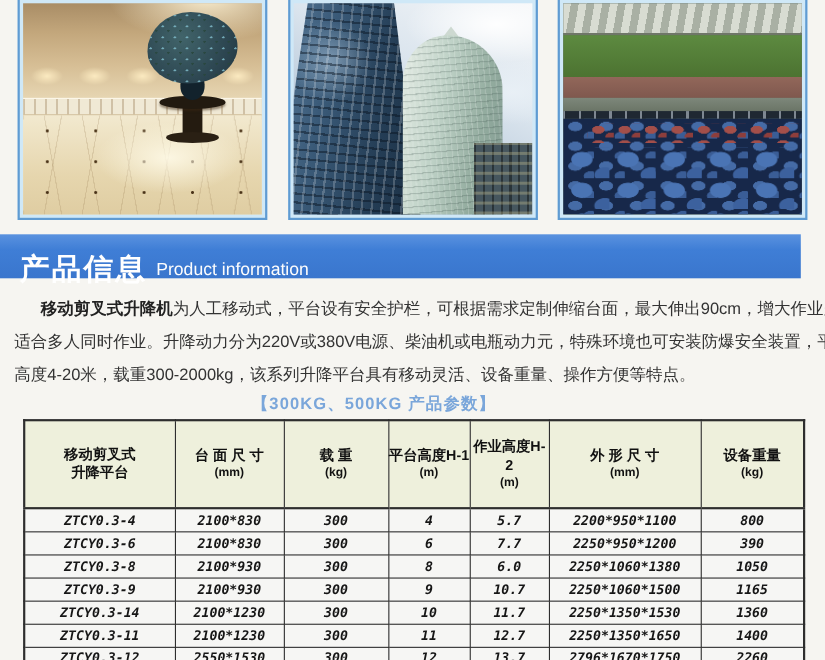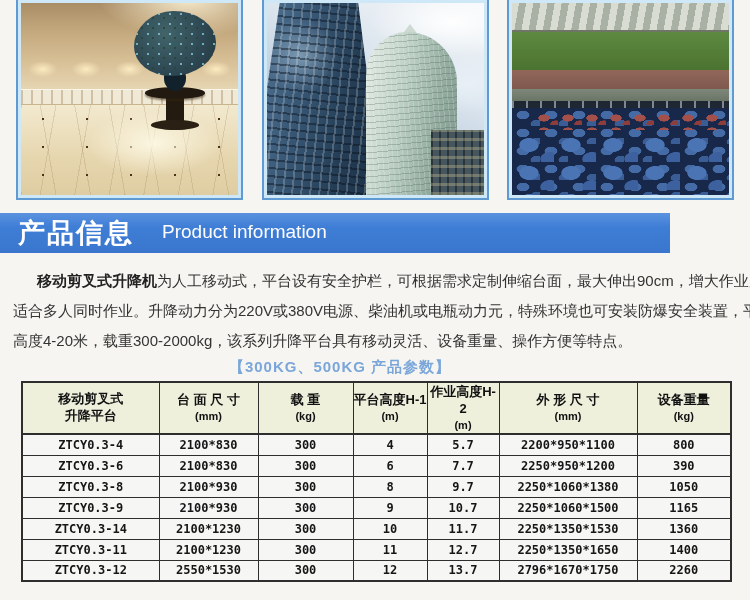--- a/index.html
+++ b/index.html
@@ -115,53 +115,53 @@
       radial-gradient(ellipse 8px 5px at 22px 12px, #8d3e3c 68%, transparent 74%);
     background-size:24px 13px; }
   .stadium-seats-front { left:0; bottom:0; width:100%; height:32%;
     background-image:
       radial-gradient(ellipse 14px 10px at 17px 11px, #4a74b4 66%, transparent 72%),
       radial-gradient(ellipse 14px 10px at 38px 25px, #3c619e 66%, transparent 72%);
     background-size:42px 28px; }
 
   
   .banner {
-    position:absolute; top:213px; left:0; width:670px; height:40px;
+    position:absolute; top:213px; left:0; width:728px; height:40px;
     background:linear-gradient(180deg,#5a92df 0%, var(--banner-blue,#3f7ed6) 35%, #3a76cd 100%);
-    display:flex; align-items:baseline; padding:0 0 0 18px;
+    display:flex; align-items:baseline; padding:12px 0 0 18px;
   }
   .banner-zh { color:#fff; font-size:27px; font-weight:bold; line-height:40px; letter-spacing:2px; }
-  .banner-en { color:#fdfdfd; font-size:19px; margin-left:28px; transform:translateY(-4px); }
+  .banner-en { color:#fdfdfd; font-size:16px; margin-left:8px; transform:translateY(-4px); }
 
   
   .intro { position:absolute; top:266px; left:0; width:750px; padding:0 13px;
     color:#333; font-size:15px; line-height:30px; }
   .intro-line { white-space:nowrap; }
   .intro-bold { font-weight:bold; color:#222;margin-left:24px; }
 
   
   .table-caption { position:absolute; top:358px; left:0; width:680px;
     text-align:center; color:var(--caption-blue,#7aa6da);
     font-size:15px; font-weight:bold; letter-spacing:1px; }
 
   
   .table-wrap { position:absolute; top:381px; left:21px; width:711px; }
   table.spec { width:711px; border-collapse:collapse; table-layout:fixed;
     border:2px solid #2e2e2e; background:#f6f6f4; }
   table.spec th {
     background:var(--header-bg,#eef0dc);
     border:1px solid #2e2e2e; border-bottom:2px solid #2e2e2e;
     height:42px; text-align:center; vertical-align:middle;
-    color:#111; font-size:13px; font-weight:bold; line-height:1.3; padding:1px 0;
+    color:#111; font-size:13px; font-weight:bold; line-height:1.3; padding:15px 0;
   }
   table.spec th .h-unit { font-size:11px; font-weight:bold; }
   table.spec td {
     border:1px solid #2e2e2e; height:21px; text-align:center; vertical-align:middle;
     color:#161616; font-family:"DejaVu Sans Mono", monospace;
-    font-size:12px; font-weight:bold; letter-spacing:0;
+    font-size:12px; font-weight:bold; letter-spacing:0;font-style:italic;
   }
 </style>
 </head>
 <body>
 
 <div class="photos-row">
 
   <div class="photo-frame" title="hotel-lobby">
     <div class="photo lobby">
       <div class="lobby-glow"></div>
@@ -277,21 +277,21 @@
           <td>6</td>
           <td>7.7</td>
           <td>2250*950*1200</td>
           <td>390</td>
         </tr>
         <tr>
           <td>ZTCY0.3-8</td>
           <td>2100*930</td>
           <td>300</td>
           <td>8</td>
-          <td>9.7</td>
+          <td>6.0</td>
           <td>2250*1060*1380</td>
           <td>1050</td>
         </tr>
         <tr>
           <td>ZTCY0.3-9</td>
           <td>2100*930</td>
           <td>300</td>
           <td>9</td>
           <td>10.7</td>
           <td>2250*1060*1500</td>

